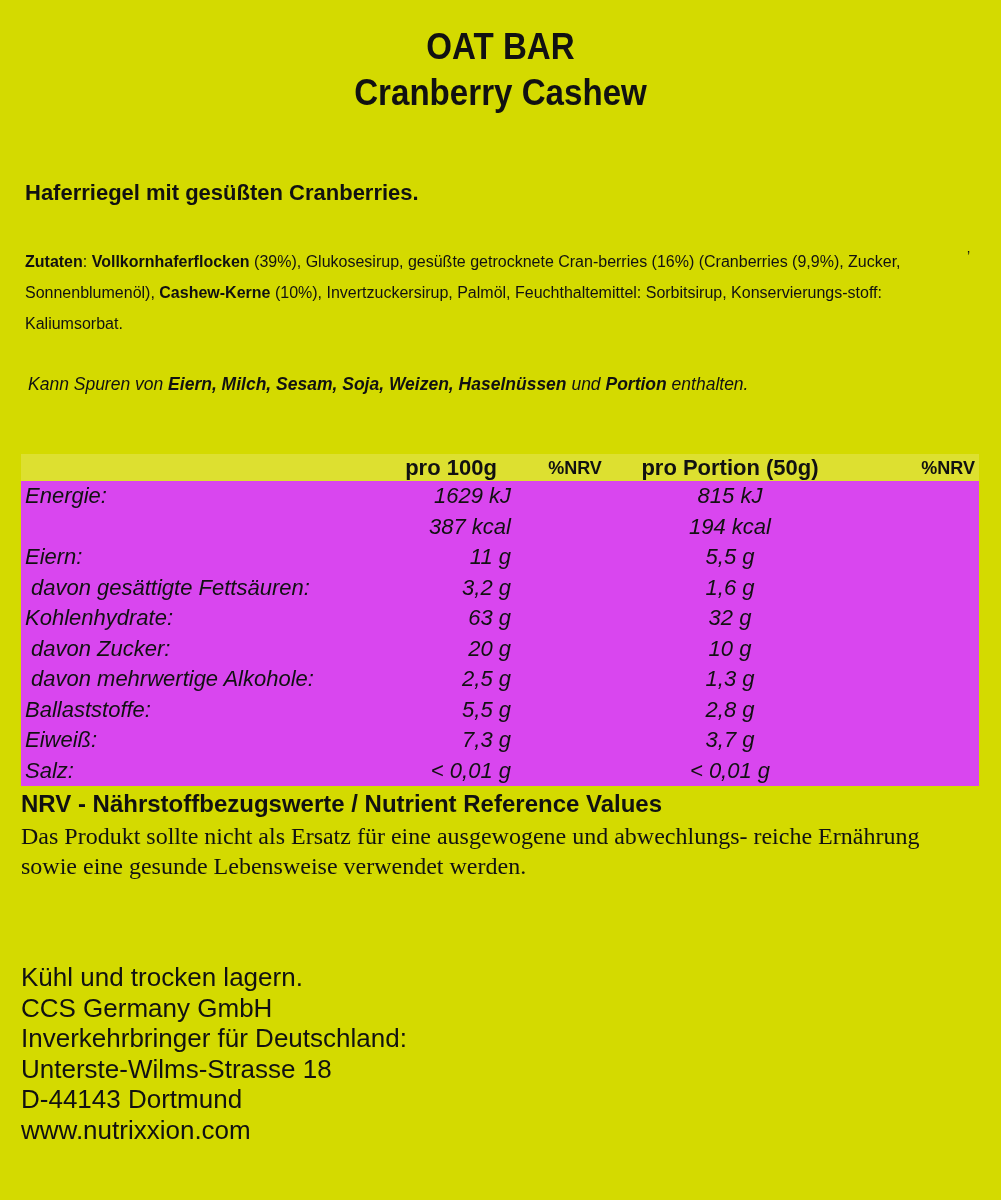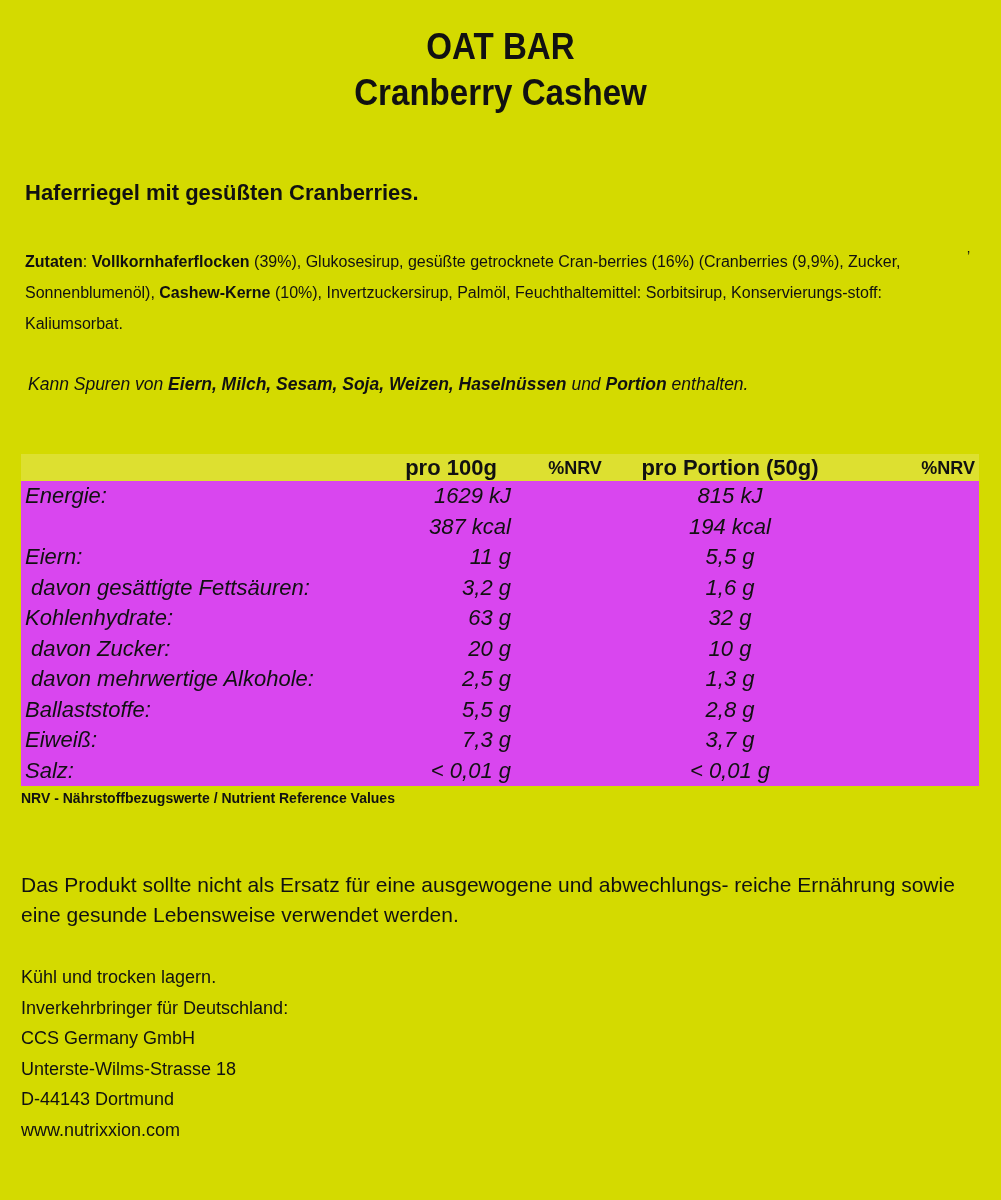--- a/index.html
+++ b/index.html
@@ -46,29 +46,29 @@
   .c-label { width: 360px; padding-left: 4px !important; }
   .c-100 { width: 120px; text-align: right; }
   .c-nrv1 { width: 128px; text-align: center; }
   .c-por { width: 182px; text-align: center; }
   .c-nrv2 { text-align: right; padding-right: 4px !important; }
   th.c-nrv1, th.c-nrv2 { font-size: 18px; }
   th.c-100 { text-align: center; }
   .sub { padding-left: 10px !important; }
   .note {
     position: absolute; left: 21px; top: 790px;
-    font-weight: bold; font-size: 14px;
+    font-weight: bold; font-size: 24px;
   }
   .disclaimer {
-    position: absolute; left: 21px; top: 870px; width: 960px;
-    font-size: 21px; line-height: 30px;
+    position: absolute; left: 21px; top: 821px; width: 960px;
+    font-size: 24px; line-height: 30px; font-family: Liberation Serif, serif;
   }
   .footer {
     position: absolute; left: 21px; top: 962px;
-    font-size: 18px; line-height: 30.5px;
+    font-size: 26px; line-height: 30.5px;
   }
   .footer div { white-space: nowrap; }
 </style>
 </head>
 <body>
 
 <div class="title">
   <span class="subtitle-line">OAT BAR</span>
   <span class="subtitle-line">Cranberry Cashew</span>
 </div>
@@ -163,18 +163,18 @@
       </tr>
     </tbody>
 </table>
 
 <div class="note">NRV - Nährstoffbezugswerte / Nutrient Reference Values</div>
 
 <div class="disclaimer">Das Produkt sollte nicht als Ersatz für eine ausgewogene und abwechlungs- reiche Ernährung sowie eine gesunde Lebensweise verwendet werden.</div>
 
 <div class="footer">
   <div>Kühl und trocken lagern.</div>
+  <div>CCS Germany GmbH</div>
   <div>Inverkehrbringer für Deutschland:</div>
-  <div>CCS Germany GmbH</div>
   <div>Unterste-Wilms-Strasse 18</div>
   <div>D-44143 Dortmund</div>
   <div>www.nutrixxion.com</div>
 </div>
 
 </body></html>

